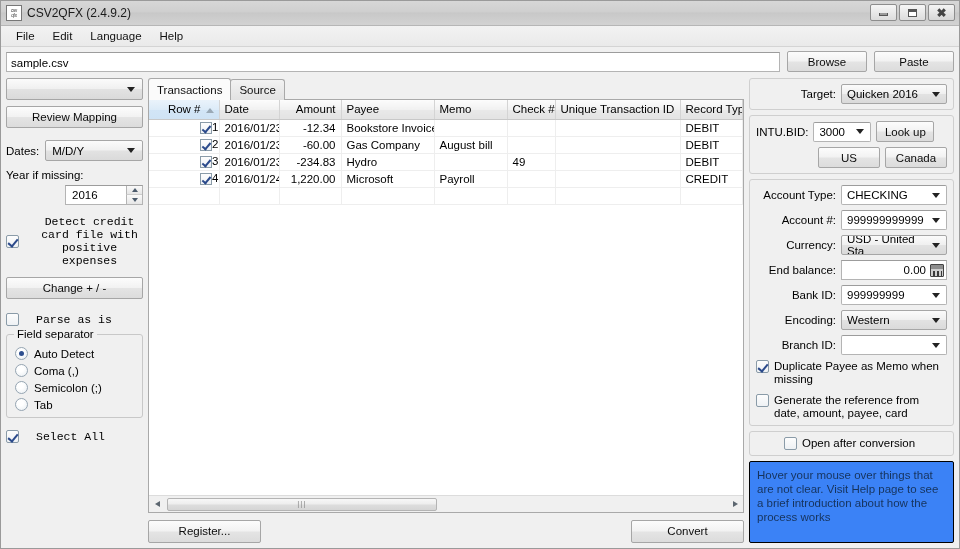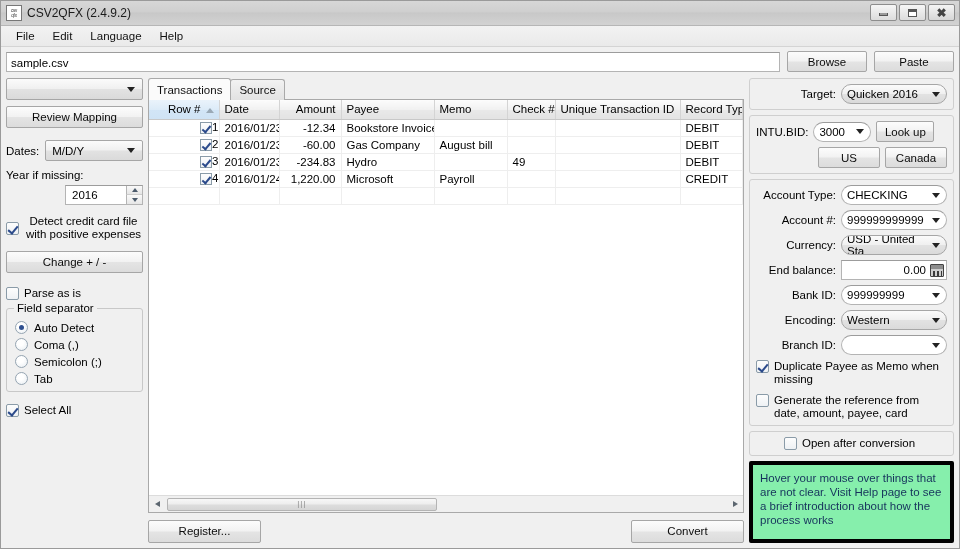--- a/index.html
+++ b/index.html
@@ -191,21 +191,21 @@
   }
   .chk.on::after {
     content: "";
     position: absolute;
     left: 3px; top: 1px;
     width: 4px; height: 8px;
     border: solid #2b4a8b;
     border-width: 0 2px 2px 0;
     transform: rotate(40deg);
   }
-  .chk-row { display: flex; align-items: flex-start; gap: 5px; }
+  .chk-row { display: flex; align-items: flex-start; gap: 17px; font-family: Liberation Mono, monospace; }
   .chk-row .txt { font-size: 11.5px; line-height: 13px; }
 
   .radio {
     width: 13px; height: 13px;
     border-radius: 50%;
     border: 1px solid #96a5b2;
     background: radial-gradient(circle at 40% 35%, #ffffff 30%, #e6ecf1 100%);
     flex: 0 0 13px; position: relative;
   }
   .radio.on::after {
@@ -371,21 +371,21 @@
     display: flex; align-items: center;
     justify-content: flex-end;
     gap: 5px;
     margin-bottom: 5px;
   }
   .rrow2:last-child { margin-bottom: 0; }
   .rlabel { font-size: 11.5px; text-align: right; white-space: nowrap; }
   .rcombo {
     width: 106px; height: 20px;
     border: 1px solid #a6a6a6;
-    border-radius: 10px;
+    border-radius: 2px;
     background: linear-gradient(to bottom,#fbfbfb 0%,#f0f0f0 48%,#e2e2e2 52%,#dadada 100%);
     display: flex; align-items: center;
     padding: 0 3px 0 5px;
     font-size: 11.5px;
     overflow: hidden;
   }
   .rcombo.white {
     background: #fff;
     border: 1px solid #b4b4b4;
     border-top-color: #9c9c9c;
@@ -425,23 +425,23 @@
   }
   .smallbtn { width: 56px; height: 21px; }
   .halfbtn { width: 62px; height: 21px; }
   .rchk-row {
     display: flex; align-items: flex-start; gap: 5px;
     margin-top: 4px;
   }
   .rchk-row .txt { font-size: 11.5px; line-height: 13px; }
   .helpbox {
     flex: 1 1 auto;
-    border: 4px solid #000000;
+    border: 1px solid #000000;
     border-radius: 2px;
-    background: #86efac;
+    background: #3b82f6;
     padding: 6px 7px;
     font-size: 11.5px;
     color: #16335c;
     line-height: 14px;
     min-height: 0;
   }
   .open-after { padding: 5px 6px; }
 </style>
 </head>
 <body>

